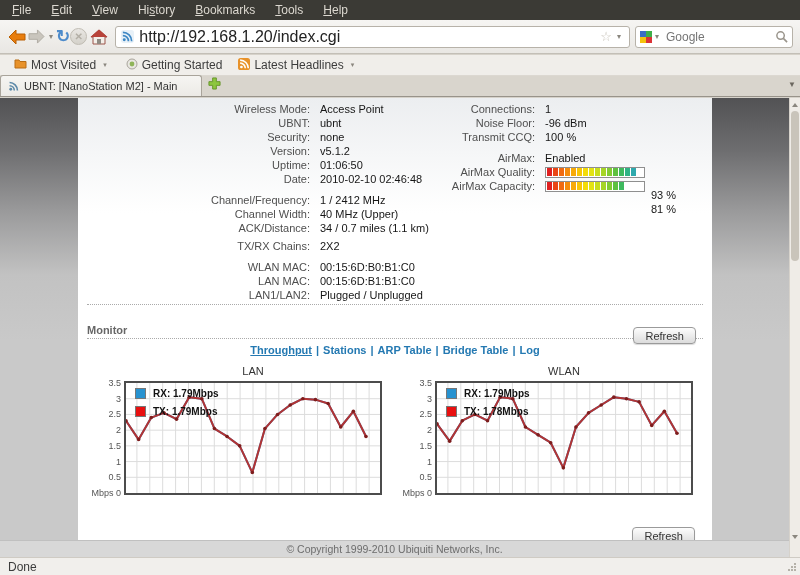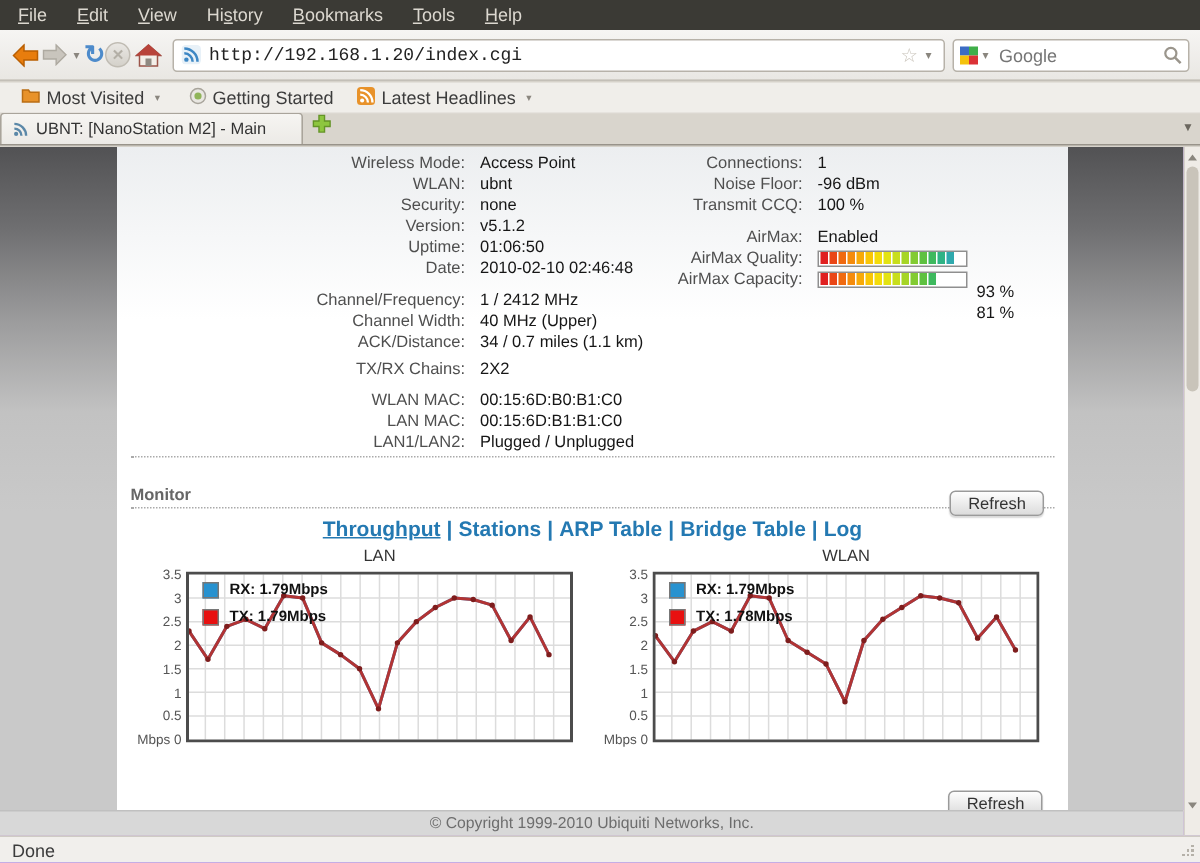--- a/index.html
+++ b/index.html
@@ -18,22 +18,22 @@
             background:linear-gradient(#f6f5f3,#e9e7e3); border-bottom:1px solid #c3bfb7;
             display:flex; align-items:center; padding:0 7px; }
   .navbtn { display:flex; align-items:center; justify-content:center; height:26px; }
   .caret { font-size:8px; color:#8a867e; padding:0 3px; }
   .stop-circle { width:17px; height:17px; border-radius:50%; background:linear-gradient(#e9e7e3,#d4d1ca);
                  border:1px solid #c0bcb3; color:#b3afa6; font-size:10px; font-weight:bold;
                  display:flex; align-items:center; justify-content:center; }
   .reload-glyph { font-size:17px; font-weight:bold; color:#4d8bcb; line-height:17px; }
   .urlbar { flex:1; height:22px; margin:0 5px 0 7px; background:#fff; border:1px solid #b7b2a9; border-radius:3px;
             display:flex; align-items:center; padding:0 5px; }
-  .urlbar input { flex:1; border:0; outline:none; font-size:12px; color:#222; background:transparent;
-                  font-family:Liberation Mono, monospace; margin-left:5px; }
+  .urlbar input { flex:1; border:0; outline:none; font-size:16px; color:#222; background:transparent;
+                  font-family:Liberation Sans, sans-serif; margin-left:5px; }
   .star { color:#c9c4bb; font-size:13px; padding:0 2px; }
   .searchbox { width:158px; height:22px; background:#fff; border:1px solid #b7b2a9; border-radius:3px;
                display:flex; align-items:center; padding:0 4px; }
   .searchbox input { flex:1; width:60px; border:0; outline:none; font-size:12px; color:#999; background:transparent;
                      font-family:"Liberation Sans",sans-serif; margin-left:4px; }
   .gicon { display:grid; grid-template-columns:6px 6px; grid-template-rows:6px 6px; }
   .gicon i { display:block; }
 
   
   .bookbar { position:absolute; top:55px; left:0; right:0; height:21px; background:#f0eeea;
@@ -84,21 +84,21 @@
   .bar + .val { margin-left:6px;margin-top:46px; }
 
   .sep { border-top:1px dotted #aaa; margin:0 9px; }
   .refresh-row { position:relative; height:19px; }
   .btn { font-family:"Liberation Sans",sans-serif; font-size:11px; color:#333; padding:1px 11px; height:17px;
          background:linear-gradient(#fdfdfd,#dcdcdc); border:1px solid #9a9a9a; border-radius:4px;
          box-shadow:0 1px 1px rgba(0,0,0,.15);margin-top:20px; }
   .btn.top-r { position:absolute; right:16px; top:2px; }
   .monitor-h { padding-left:9px; font-weight:bold; color:#666; height:14px; line-height:13px; }
 
-  .links-row { text-align:center; margin-top:5px; height:14px; font-weight:bold; font-size:14px; }
+  .links-row { text-align:center; margin-top:5px; height:14px; font-weight:bold; font-size:11px; }
   .links-row .plink { text-decoration:none; }
   .links-row .plink.active { text-decoration:underline; }
   .links-row .lsep { padding:0 4px; font-weight:bold; }
 
   
   .charts-row { display:flex; margin-top:7px; padding-left:10px; gap:17px; }
   .chart { width:294px; }
   .chart-title { padding-left:36px; text-align:center; font-size:11px; color:#333; height:16px; }
   .chart-body { display:flex; }
   .yaxis { position:relative; width:36px; height:114px; font-size:9px; color:#555; }
@@ -239,21 +239,21 @@
     <div class="pgrad right"></div>
 
     <div class="content">
       <div class="stats">
         <div class="stable lft" id="stats-left">
             <div class="srow">
               <span class="lbl">Wireless Mode:</span>
               <span class="val">Access Point</span>
             </div>
             <div class="srow">
-              <span class="lbl">WLAN:</span>
+              <span class="lbl">UBNT:</span>
               <span class="val">ubnt</span>
             </div>
             <div class="srow">
               <span class="lbl">Security:</span>
               <span class="val">none</span>
             </div>
             <div class="srow">
               <span class="lbl">Version:</span>
               <span class="val">v5.1.2</span>
             </div>

